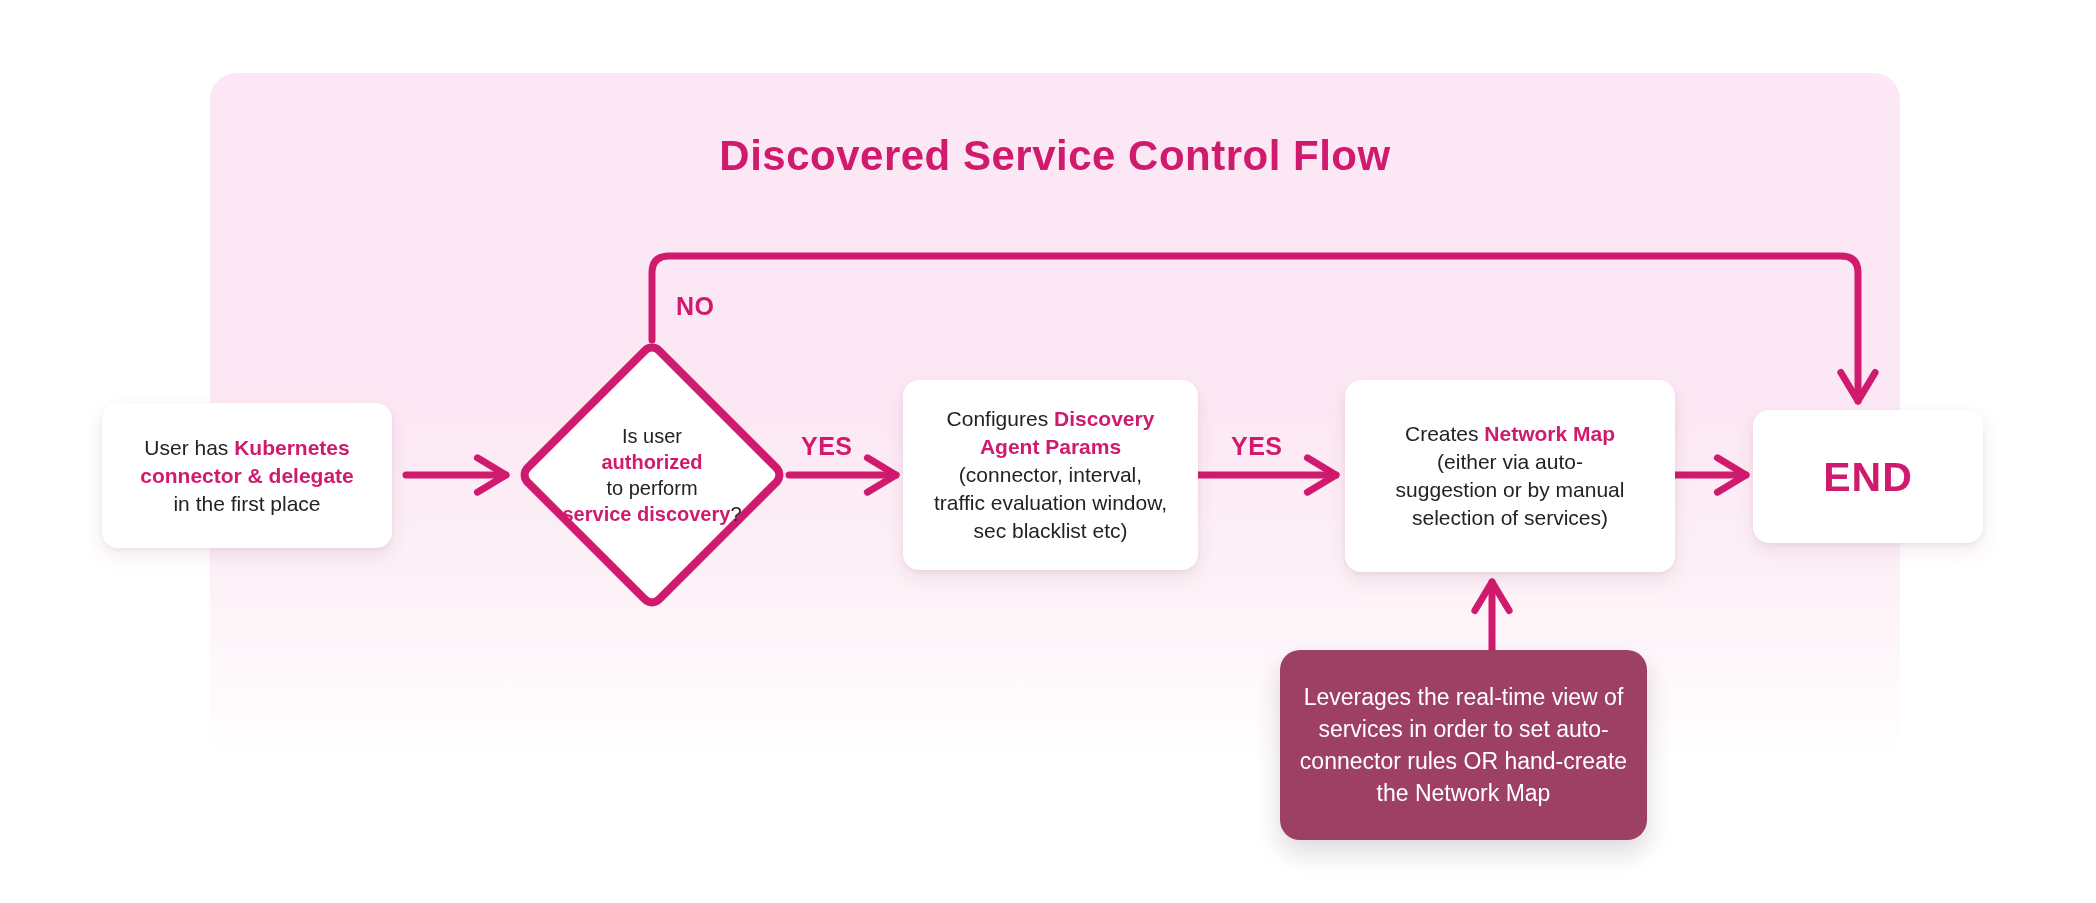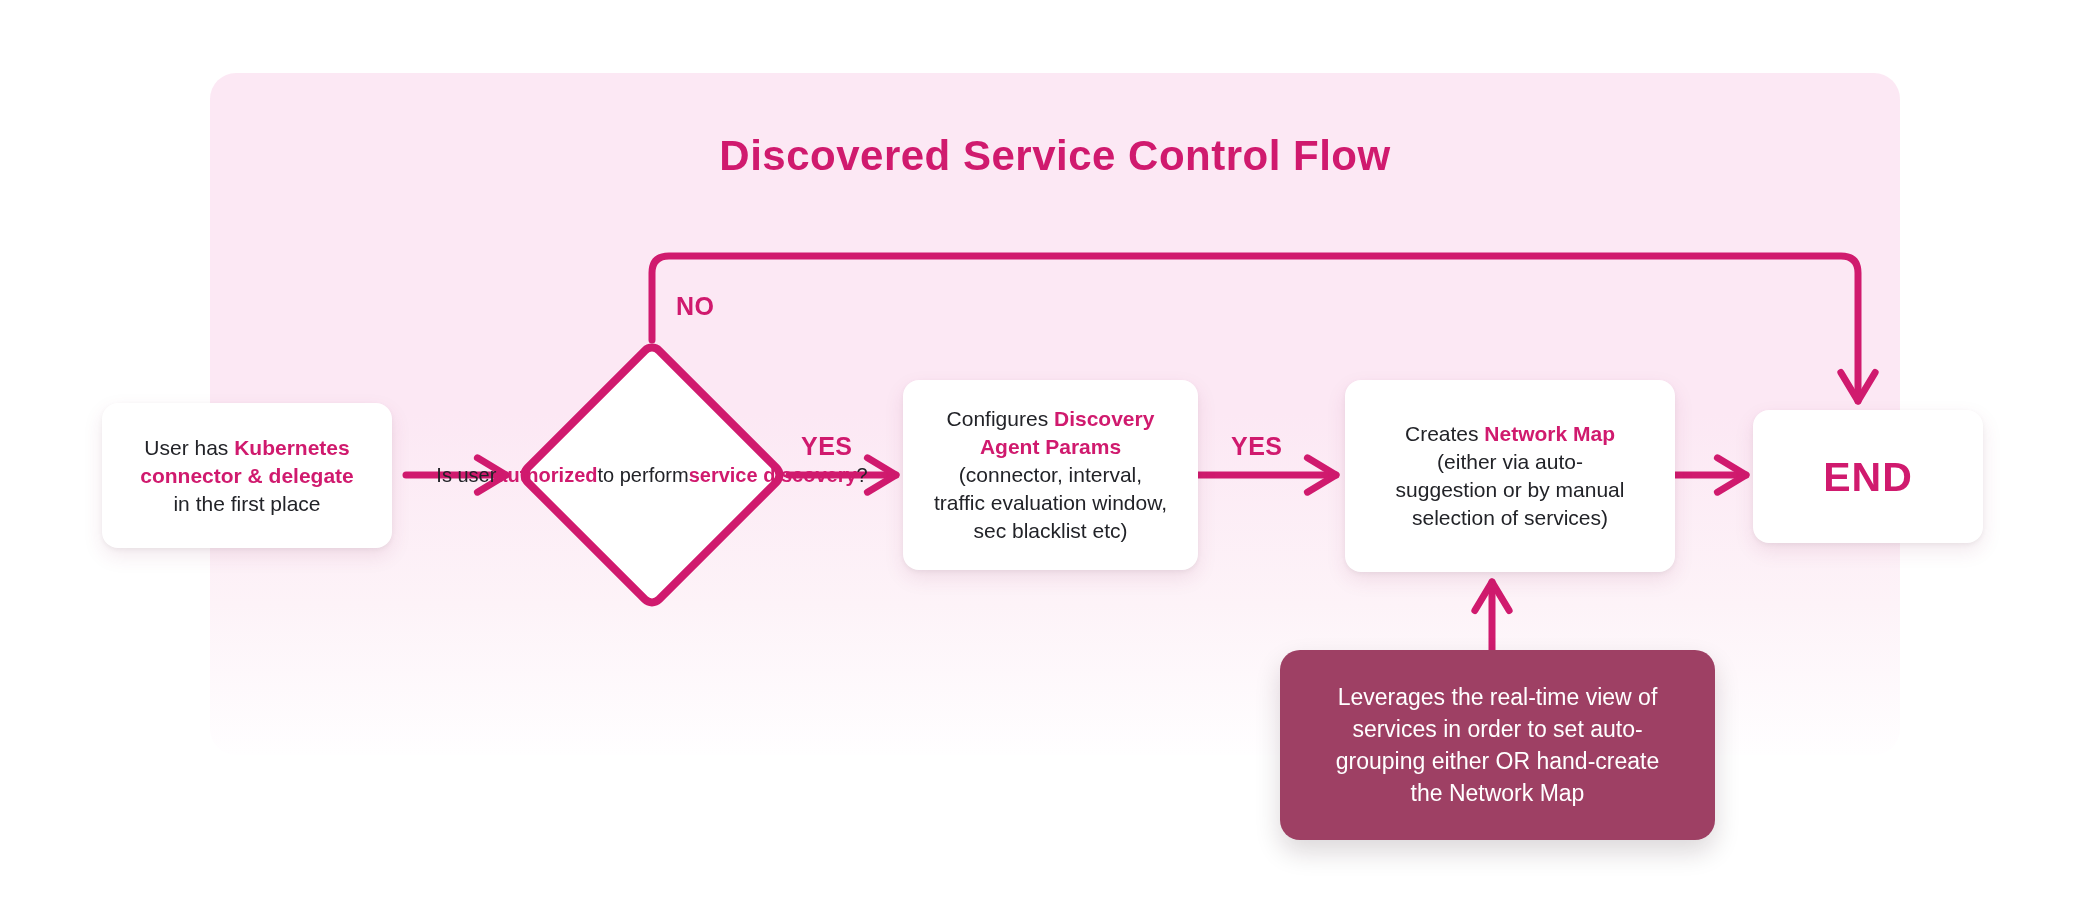--- a/index.html
+++ b/index.html
@@ -45,34 +45,34 @@
   .node-end{left:1753px;top:410px;width:230px;height:133px;}
   .end-label{font-size:41px;font-weight:bold;color:var(--accent);letter-spacing:1px;}
 
   .diamond-shape{
     position:absolute;left:555px;top:378px;width:194px;height:194px;
     background:var(--white);border:8px solid var(--accent);border-radius:14px;
     transform:rotate(45deg);
   }
   .diamond-text{
     position:absolute;left:537px;top:403px;width:230px;height:144px;
-    display:flex;flex-direction:row;justify-content:center;align-items:center;
+    display:flex;flex-direction:column;justify-content:center;align-items:center;
     font-size:20px;line-height:26px;color:var(--text-dark);text-align:center;
   }
   .diamond-text .rt-line{white-space:nowrap;}
 
   .edge-label{
     position:absolute;font-size:25px;font-weight:bold;color:var(--accent);letter-spacing:.5px;
   }
   .label-no{left:676px;top:292px;}
   .label-yes1{left:801px;top:432px;}
   .label-yes2{left:1231px;top:432px;}
 
   .note{
-    position:absolute;left:1280px;top:650px;width:435px;height:190px;
+    position:absolute;left:1280px;top:650px;width:367px;height:190px;
     background:var(--maroon);border-radius:20px;color:var(--white);
     display:flex;flex-direction:column;justify-content:center;align-items:center;
     font-size:23px;line-height:32px;text-align:center;
     box-shadow:0 12px 26px rgba(40,10,25,.16);
   }
   .note .rt-line{white-space:nowrap;}
 </style>
 </head>
 <body>
 
@@ -129,17 +129,17 @@
     <span class="end-label">END</span>
   </div>
 
   <div class="edge-label label-no">NO</div>
   <div class="edge-label label-yes1">YES</div>
   <div class="edge-label label-yes2">YES</div>
 
   <div class="note">
       <div class="rt-line"><span>Leverages the real-time view of</span></div>
       <div class="rt-line"><span>services in order to set auto-</span></div>
-      <div class="rt-line"><span>grouping either OR hand-create</span></div>
+      <div class="rt-line"><span>connector rules OR hand-create</span></div>
       <div class="rt-line"><span>the Network Map</span></div>
     </div>
 
 </div>
 
 </body></html>

